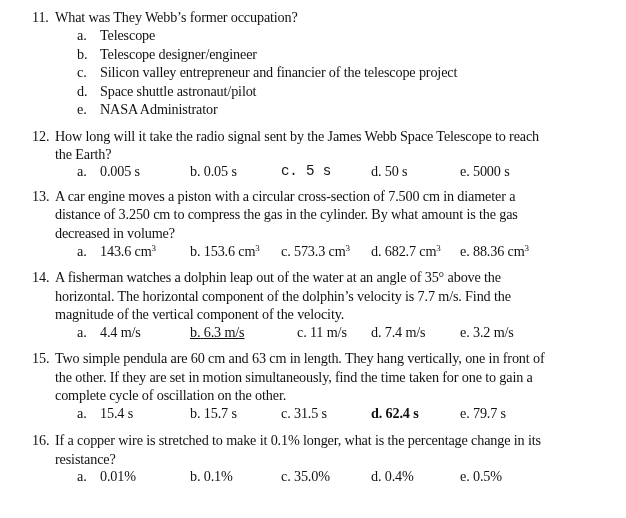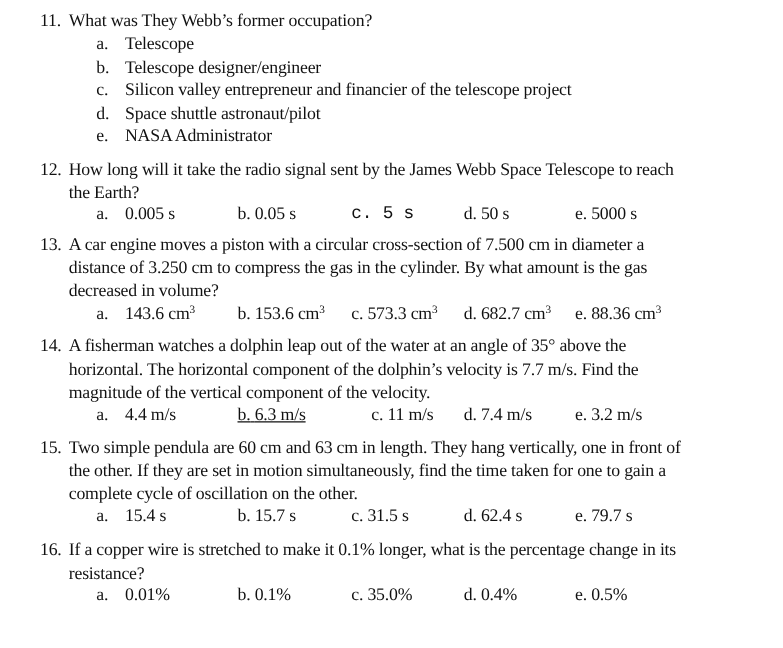--- a/index.html
+++ b/index.html
@@ -174,21 +174,21 @@
       <span class="qtext">the other. If they are set in motion simultaneously, find the time taken for one to gain a</span>
     </div>
     <div class="line" style="top:386px;left:0;width:626px;">
       <span class="qtext">complete cycle of oscillation on the other.</span>
     </div>
     <div class="line" style="top:404px;left:0;width:626px;">
       <span class="opt-letter">a.</span>
       <span class="opt-text">15.4 s</span>
       <span class="col" style="left:190px;"><span>b.</span> <span>15.7 s</span></span>
       <span class="col" style="left:281px;"><span>c.</span> <span>31.5 s</span></span>
-      <span class="col" style="left:371px;"><span>d.</span> <span>62.4 s</span></span>
+      <span class="col" style="left:371px;font-weight:bold;"><span>d.</span> <span>62.4 s</span></span>
       <span class="col" style="left:460px;"><span>e.</span> <span>79.7 s</span></span>
     </div>
   </div>
 
   <div>
     <div class="line" style="top:431px;left:0;width:626px;">
       <span class="qnum">16.</span>
       <span class="qtext">If a copper wire is stretched to make it 0.1% longer, what is the percentage change in its</span>
     </div>
     <div class="line" style="top:450px;left:0;width:626px;">

